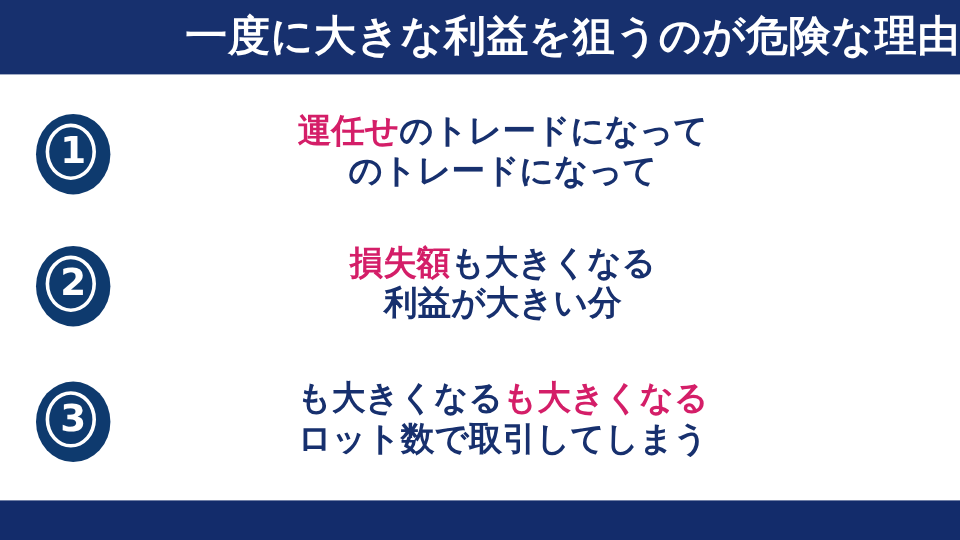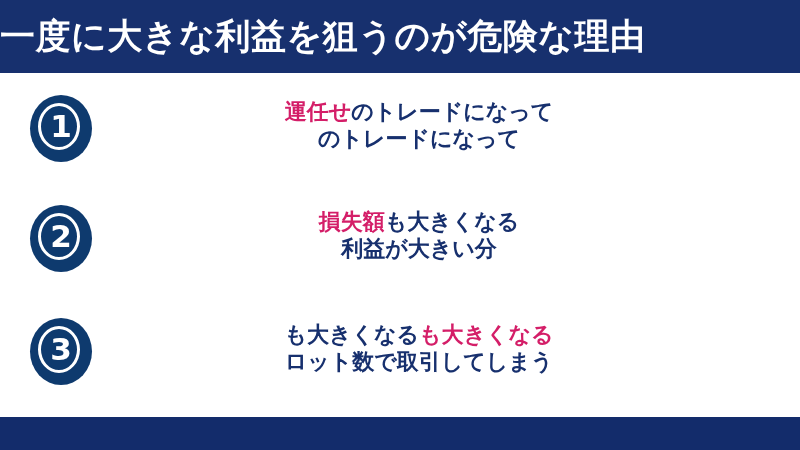--- a/index.html
+++ b/index.html
@@ -20,25 +20,25 @@
     background: #ffffff;
     box-sizing: border-box;
   }
 
   
   .header-band {
     position: absolute;
     left: 0;
     top: 0;
     width: 800px;
-    height: 73px;
+    height: 62px;
     background: #17306E;
     display: flex;
     align-items: center;
-    justify-content: flex-start;
+    justify-content: flex-end;
   }
   .header-title {
     color: #ffffff;
     font-size: 35px;
     font-weight: 700;
     letter-spacing: 0.5px;
     line-height: 1;
     white-space: nowrap;
     font-family: "DejaVu Sans", "Liberation Sans", sans-serif;
   }
@@ -103,21 +103,21 @@
     font-family: "DejaVu Sans", "Liberation Sans", sans-serif;
   }
 
   
   .reason-text {
     flex: 1 1 auto;
     text-align: center;
     padding-right: 58px;
     font-family: "DejaVu Sans", "Liberation Sans", sans-serif;
     font-weight: 700;
-    font-size: 22px;
+    font-size: 28px;
     line-height: 1.22;
     color: #17306E;
     white-space: nowrap;
   }
   .reason-text .line {
     display: block;
   }
   .hl {
     color: #D41E68;
   }

